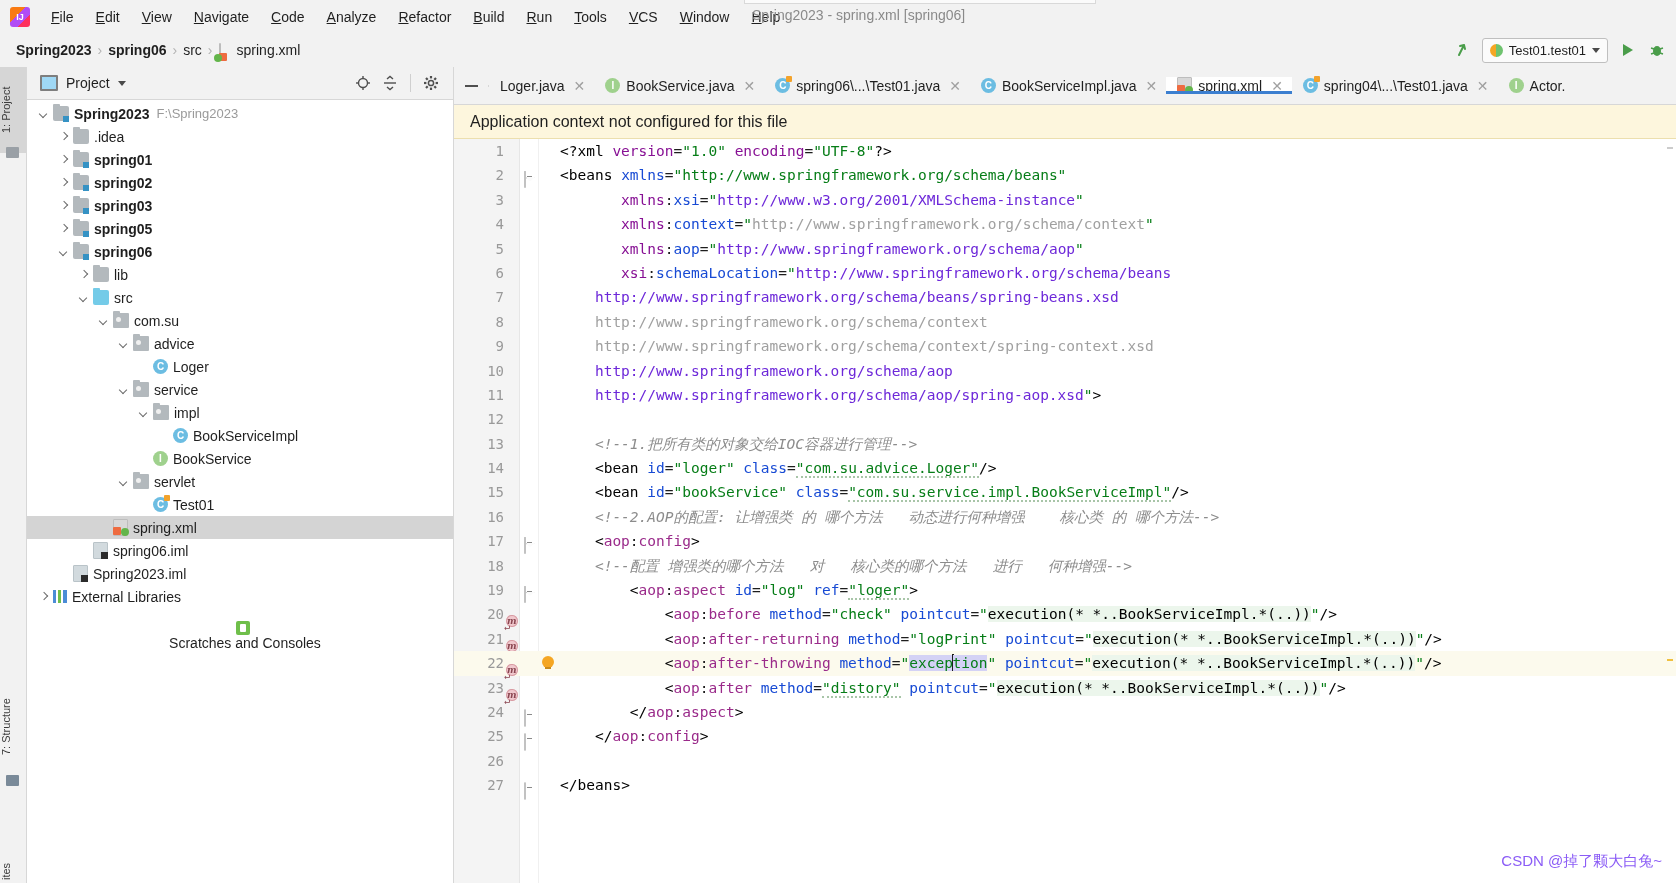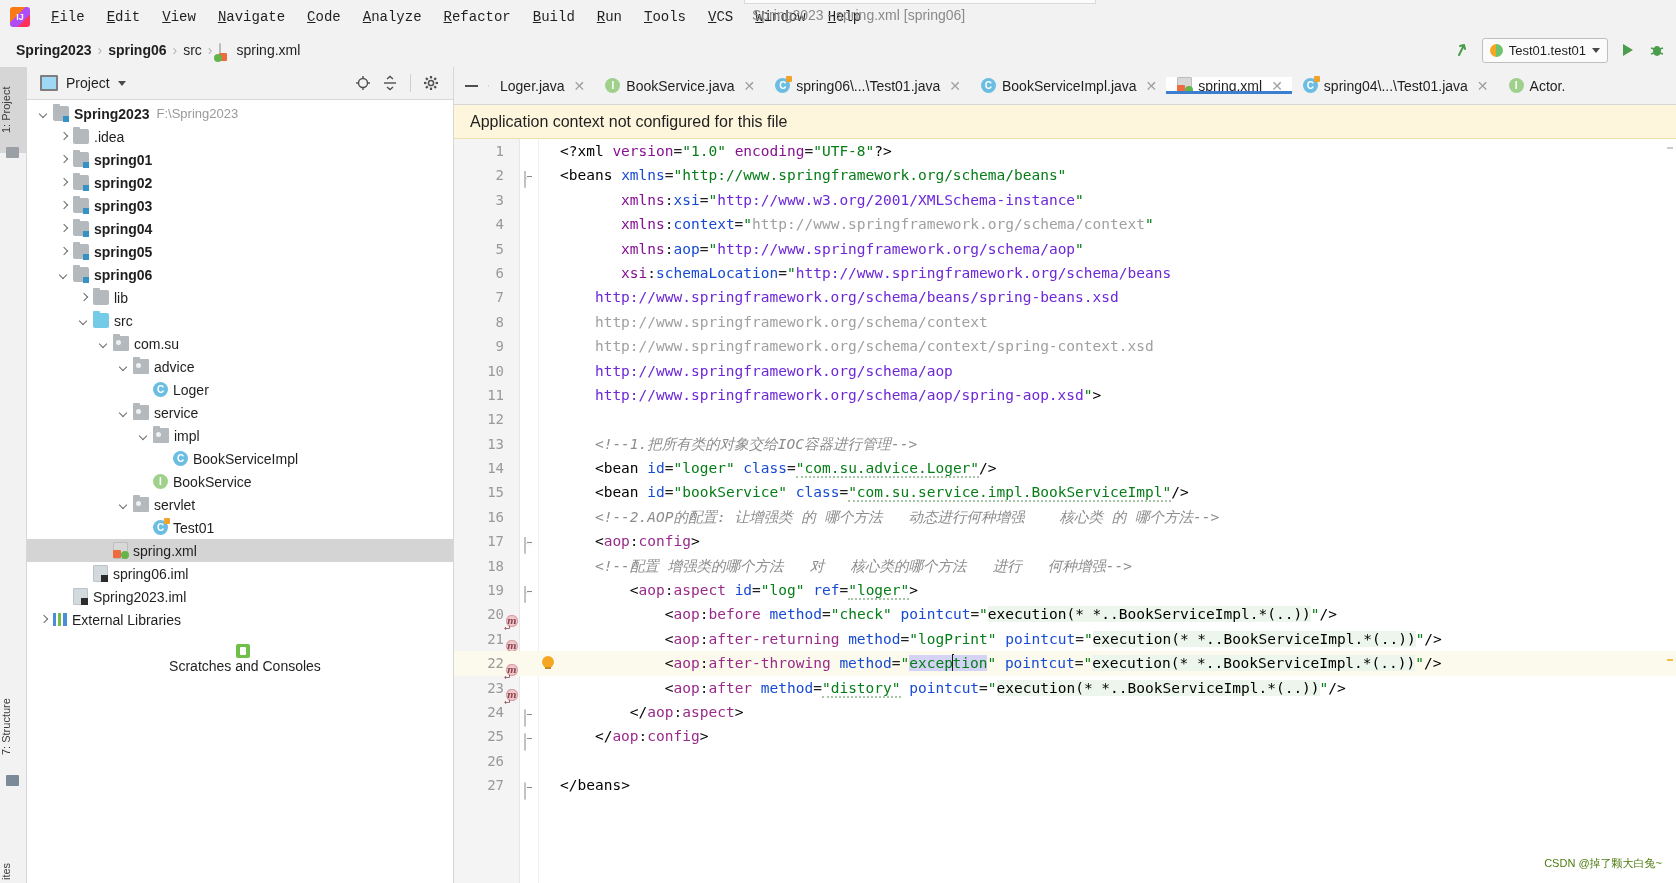--- a/index.html
+++ b/index.html
@@ -22,21 +22,21 @@
     width:20px;height:20px;margin-left:10px;margin-right:10px;
     border-radius:3px;position:relative;overflow:hidden;
     background:linear-gradient(135deg,#f97a12 0%,#f97a12 38%,#b04cf4 38%,#b04cf4 68%,#fe315d 68%,#fe315d 100%);
     flex:0 0 auto;
   }
   .ij-logo::after{
     content:"IJ";position:absolute;left:0;top:0;right:0;bottom:0;
     color:#fff;font-size:9px;font-weight:bold;line-height:20px;text-align:center;
     font-family:"Liberation Sans",sans-serif;
   }
-  .menu{display:flex;align-items:center;gap:0px;font-family:Liberation Mono, monospace;}
+  .menu{display:flex;align-items:center;gap:0px;}
   .menu-item{
     padding:3px 11px;font-size:14px;color:#1f1f1f;cursor:default;white-space:nowrap;
   }
   .menu-item u{text-decoration:underline;}
   .win-title{
     position:absolute;left:752px;top:7px;
     font-size:14px;color:#8a8a8a;white-space:nowrap;
   }
   .win-box{
     position:absolute;left:744px;top:-9px;width:350px;height:12px;
@@ -281,21 +281,21 @@
   .hl-green{background:#ecf6ec;}
   .hl-sel{background:#d4d2f5;}
   .squig{
     border-bottom:2px dotted #a8c5a8;
   }
   .caret-bar{
     display:inline-block;width:1.6px;height:17px;background:#1d1d1d;vertical-align:-3px;margin:0 -1px;
   }
 
   .watermark{
-    position:absolute;right:14px;bottom:14px;font-size:11px;color:#4d7c0f;
+    position:absolute;right:14px;bottom:14px;font-size:15px;color:#8b5cf6;
     font-family:"Liberation Sans",sans-serif;
   }
   .scrollmark{
     position:absolute;right:3px;width:6px;height:2px;background:#cccccc;
   }
 </style>
 </head>
 <body>
 
 <div class="app">
@@ -433,25 +433,20 @@
         </div>
         <div class="row" style="padding-left: 30px;">
           <span class="arrow closed"></span>
           <span class="ico folder module"></span>
           <span class="lbl b">spring02</span>
         </div>
         <div class="row" style="padding-left: 30px;">
           <span class="arrow closed"></span>
           <span class="ico folder module"></span>
           <span class="lbl b">spring03</span>
-        </div>
-        <div class="row" style="padding-left: 30px;">
-          <span class="arrow closed"></span>
-          <span class="ico folder module"></span>
-          <span class="lbl b">spring04</span>
         </div>
         <div class="row" style="padding-left: 30px;">
           <span class="arrow closed"></span>
           <span class="ico folder module"></span>
           <span class="lbl b">spring05</span>
         </div>
         <div class="row" style="padding-left: 30px;">
           <span class="arrow open"></span>
           <span class="ico folder module"></span>
           <span class="lbl b">spring06</span>

